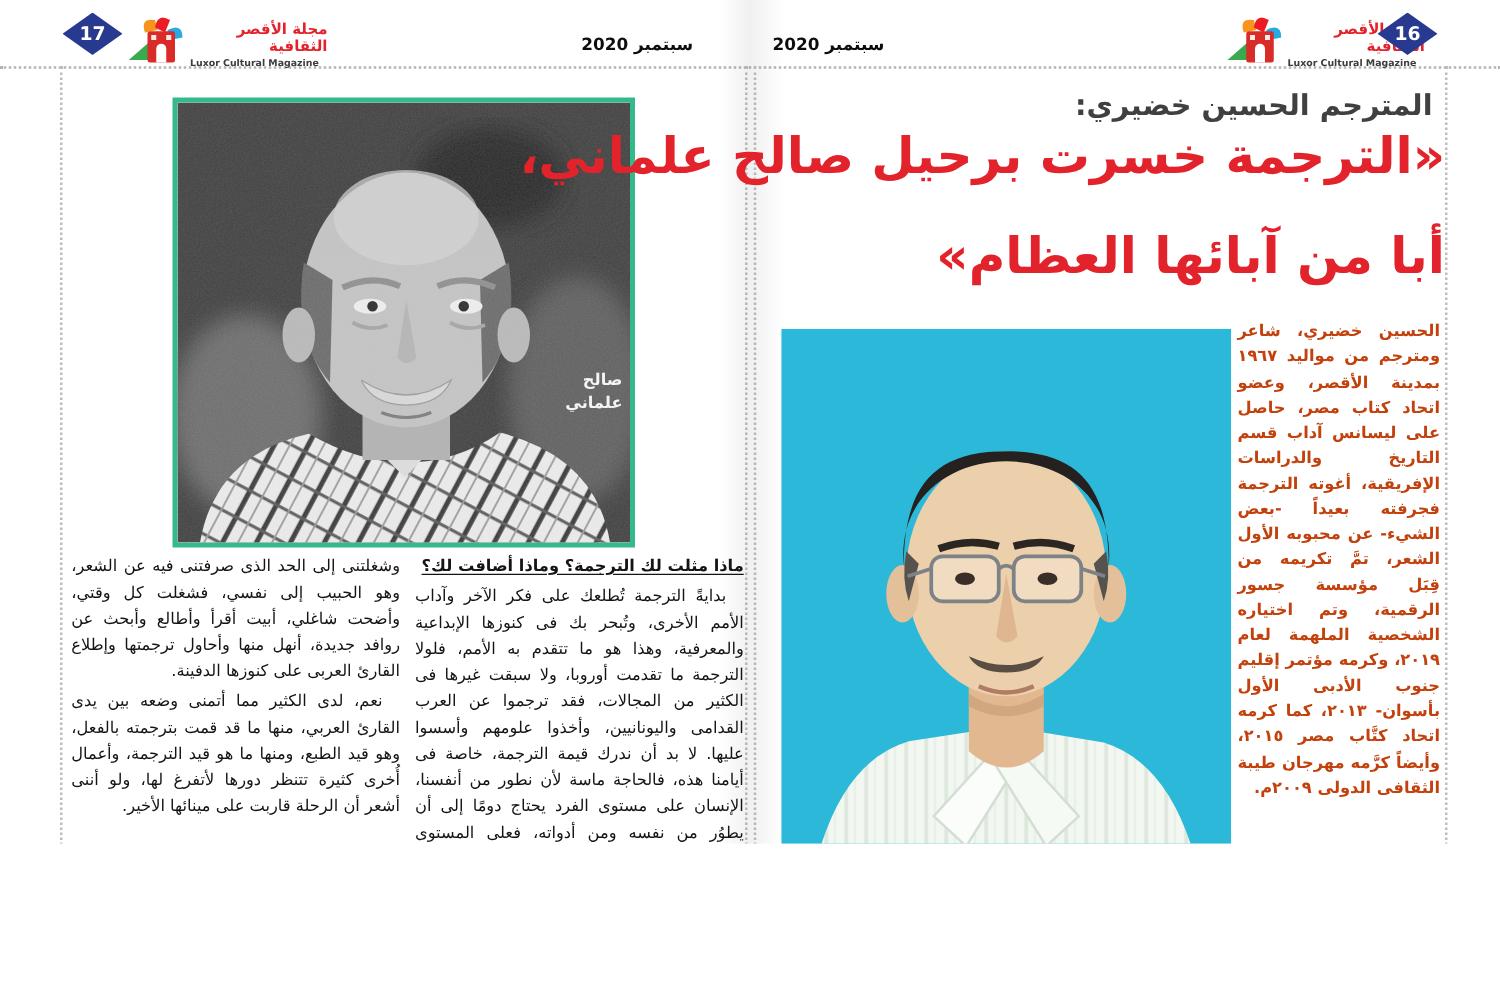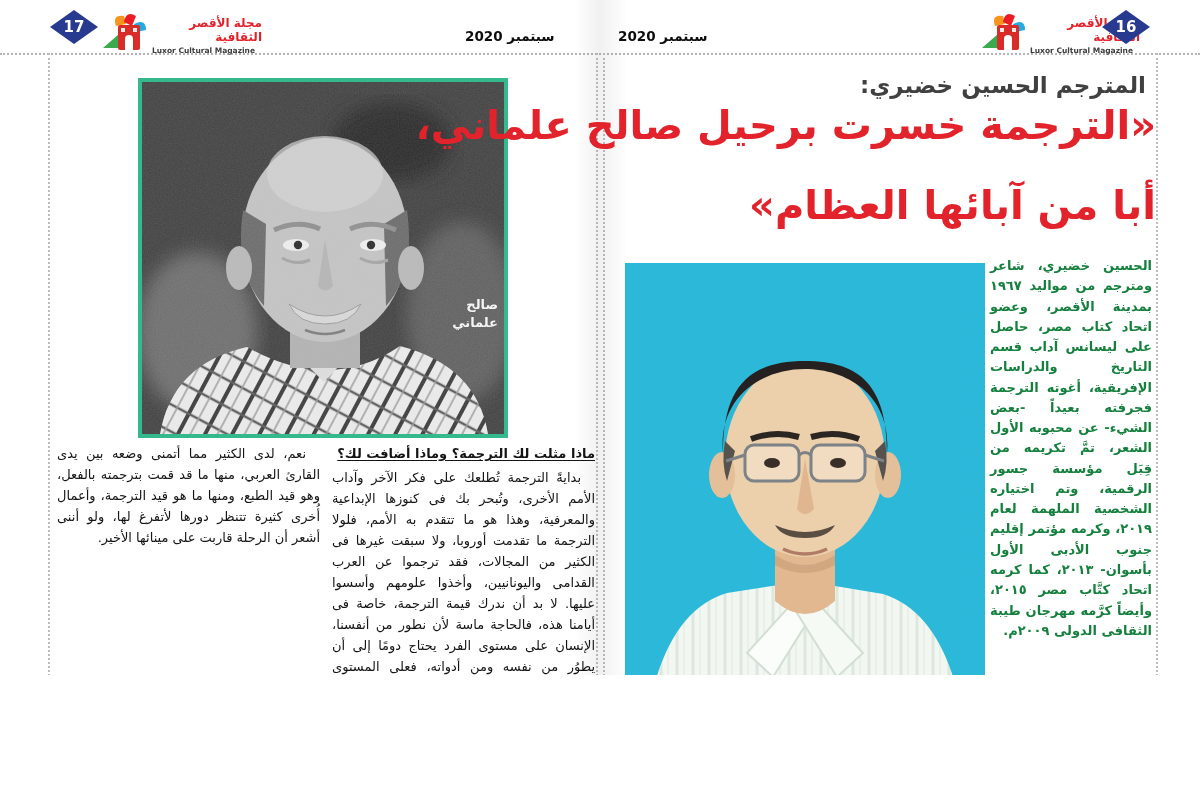--- a/index.html
+++ b/index.html
@@ -28,21 +28,21 @@
   .logo-en { color:#3c3c3c; font-weight:bold; font-size:7.5px; direction:ltr; text-align:left; margin-top:1px; }
   .date { position:absolute; top:28px; width:110px; font-size:13.5px; font-weight:bold; text-align:left; color:#0d0d0d; }
 
   
   .kicker { position:absolute; top:72px; right:54px; font-size:23px; font-weight:bold; color:#404040; }
   .headline { position:absolute; right:44px; font-size:40px; font-weight:bold; color:#e3232b; white-space:nowrap; }
   .hl1 { top:102px; }
   .hl2 { top:182px; }
   .color-photo { position:absolute; left:625px; top:263px; width:360px; height:502px; }
   .bio { position:absolute; left:990px; top:256px; width:162px; font-size:13px; font-weight:bold;
-    line-height:1.56; text-align:justify; color:#15803d; }
+    line-height:1.56; text-align:justify; color:#c2410c; }
   .interviewer { position:absolute; left:990px; top:694px; width:162px; text-align:right; font-weight:bold; color:#000; }
   .interviewer-label { font-size:20px; }
   .interviewer-name { font-size:21px; margin-top:8px; }
 
   
   .bw-photo { position:absolute; left:138px; top:78px; width:362px; height:352px; border:4px solid #33b98b; }
   .bw-caption { position:absolute; left:436px; top:296px; width:62px; color:#f4f4f4;
     font-size:13px; font-weight:bold; line-height:1.4; text-align:right; z-index:3; }
   .article-col { position:absolute; top:443px; width:263px; font-size:13px; line-height:1.62;
     text-align:justify; color:#141414; }
@@ -137,20 +137,21 @@
         <rect width="362" height="352" filter="url(#grain)" opacity="0.5"></rect>
       </svg>
     </div>
     <div class="bw-caption">صالح علماني</div>
 
     <div class="article-col col-right">
       <p class="q">ماذا مثلت لك الترجمة؟ وماذا أضافت لك؟</p>
       <p class="indent">بدايةً الترجمة تُطلعك على فكر الآخر وآداب الأمم الأخرى، وتُبحر بك فى كنوزها الإبداعية والمعرفية، وهذا هو ما تتقدم به الأمم، فلولا الترجمة ما تقدمت أوروبا، ولا سبقت غيرها فى الكثير من المجالات، فقد ترجموا عن العرب القدامى واليونانيين، وأخذوا علومهم وأسسوا عليها. لا بد أن ندرك قيمة الترجمة، خاصة فى أيامنا هذه، فالحاجة ماسة لأن نطور من أنفسنا، الإنسان على مستوى الفرد يحتاج دومًا إلى أن يطوُر من نفسه ومن أدواته، فعلى المستوى الشخصى بدأت علاقتى بالترجمة بالقصص القصيرة، وتعرفت إلى كبار الكتاب الكلاسيكيين، أمثال «إدجار آلان بو، ومارك توين، وجوزيف كونراد، وواشنكن إيرفنج»، وغيرهم، بالطبع المدارك اتسعت، واتسعت قراءاتي، خاصة فى التاريخ الإنسانى وعلم النفس والميثولوجيا.</p>
     </div>
     <div class="article-col col-left">
+      <p>وشغلتنى إلى الحد الذى صرفتنى فيه عن الشعر، وهو الحبيب إلى نفسي، فشغلت كل وقتي، وأضحت شاغلي، أبيت أقرأ وأطالع وأبحث عن روافد جديدة، أنهل منها وأحاول ترجمتها وإطلاع القارئ العربى على كنوزها الدفينة.</p>
       <p class="indent">نعم، لدى الكثير مما أتمنى وضعه بين يدى القارئ العربي، منها ما قد قمت بترجمته بالفعل، وهو قيد الطبع، ومنها ما هو قيد الترجمة، وأعمال أُخرى كثيرة تتنظر دورها لأتفرغ لها، ولو أننى أشعر أن الرحلة قاربت على مينائها الأخير.</p>
     </div>
 
     <div class="squares squares-left">
         <div class="edge-sq" style="background: rgb(43, 58, 148);"></div>
         <div class="edge-sq" style="background: rgb(74, 81, 163);"></div>
         <div class="edge-sq" style="background: rgb(122, 128, 186);"></div>
         <div class="edge-sq" style="background: rgb(169, 172, 208);"></div>
       </div>
   </div>

